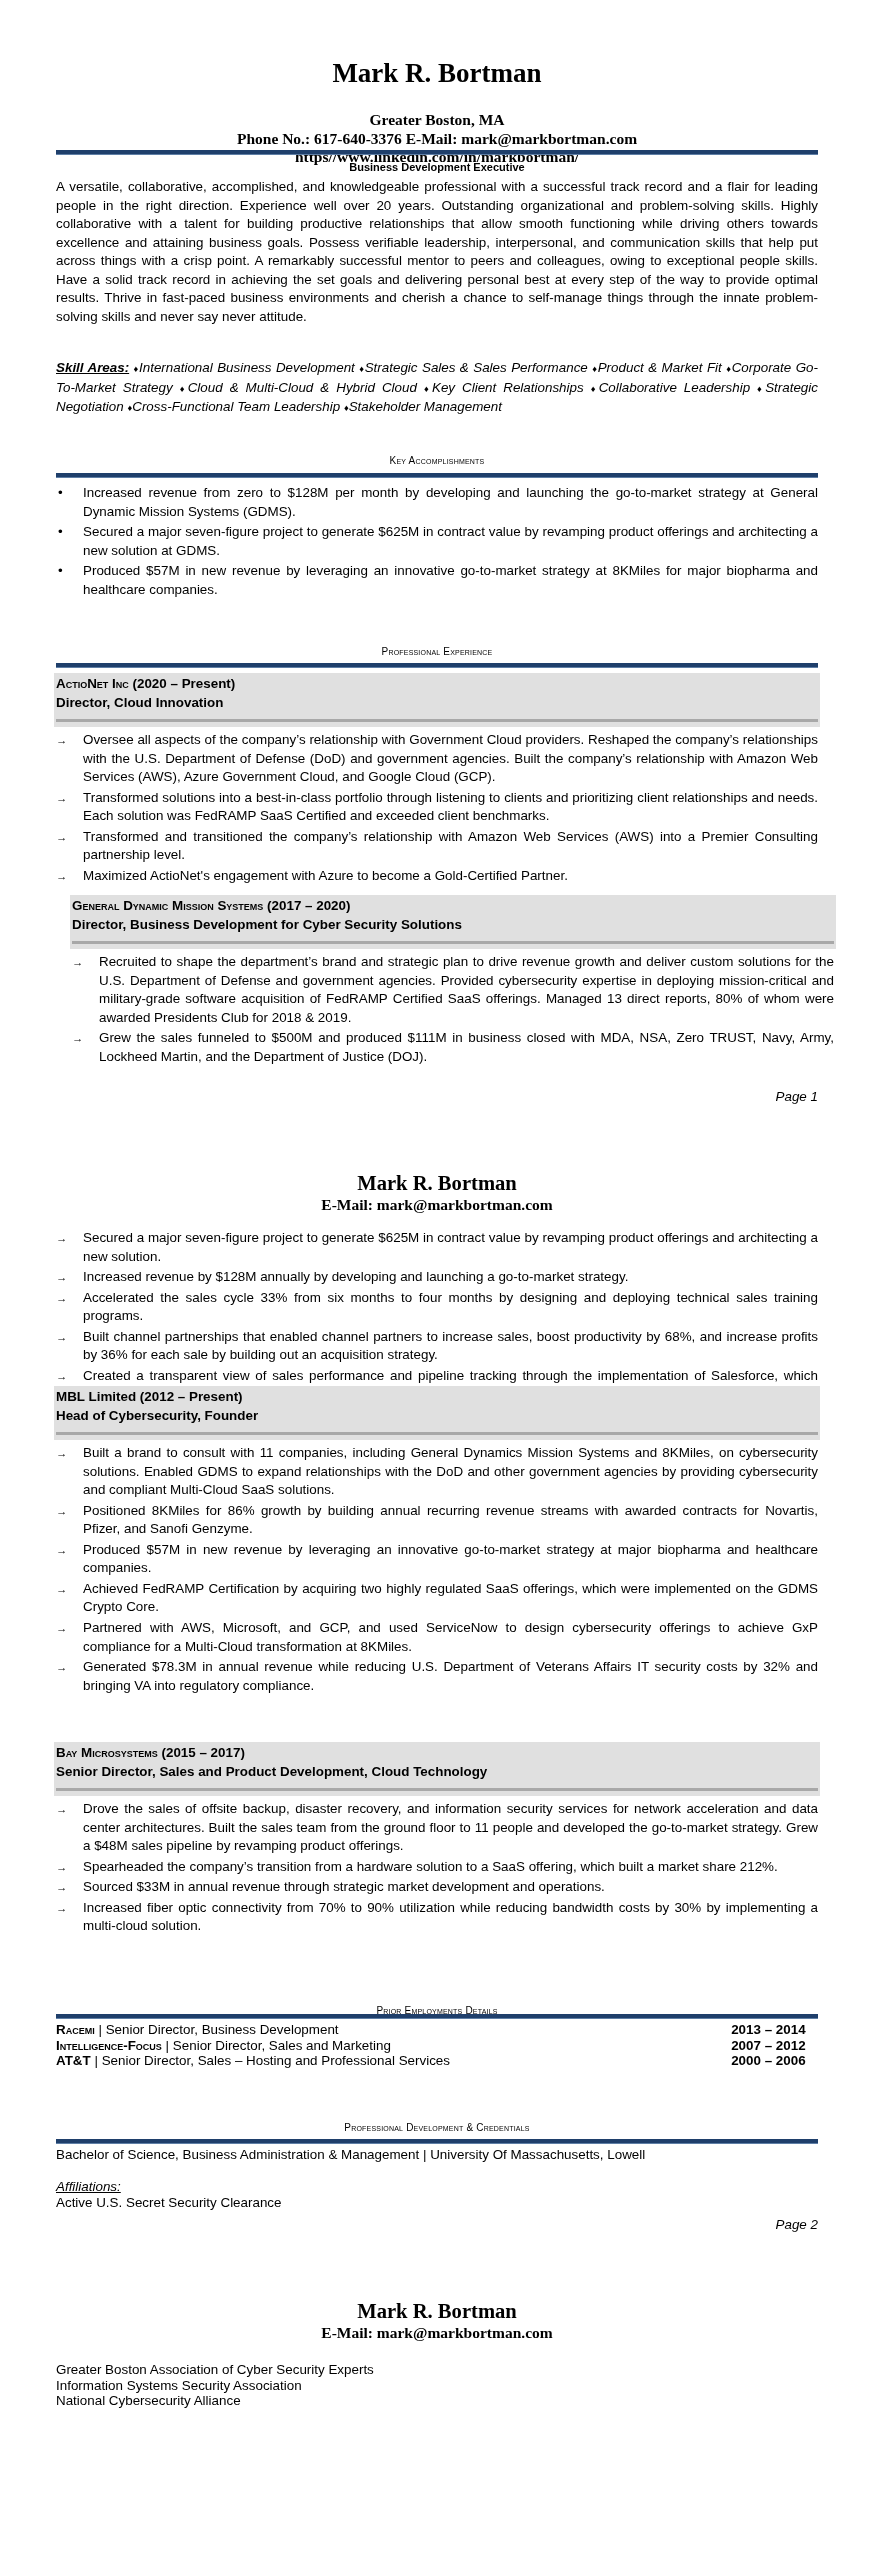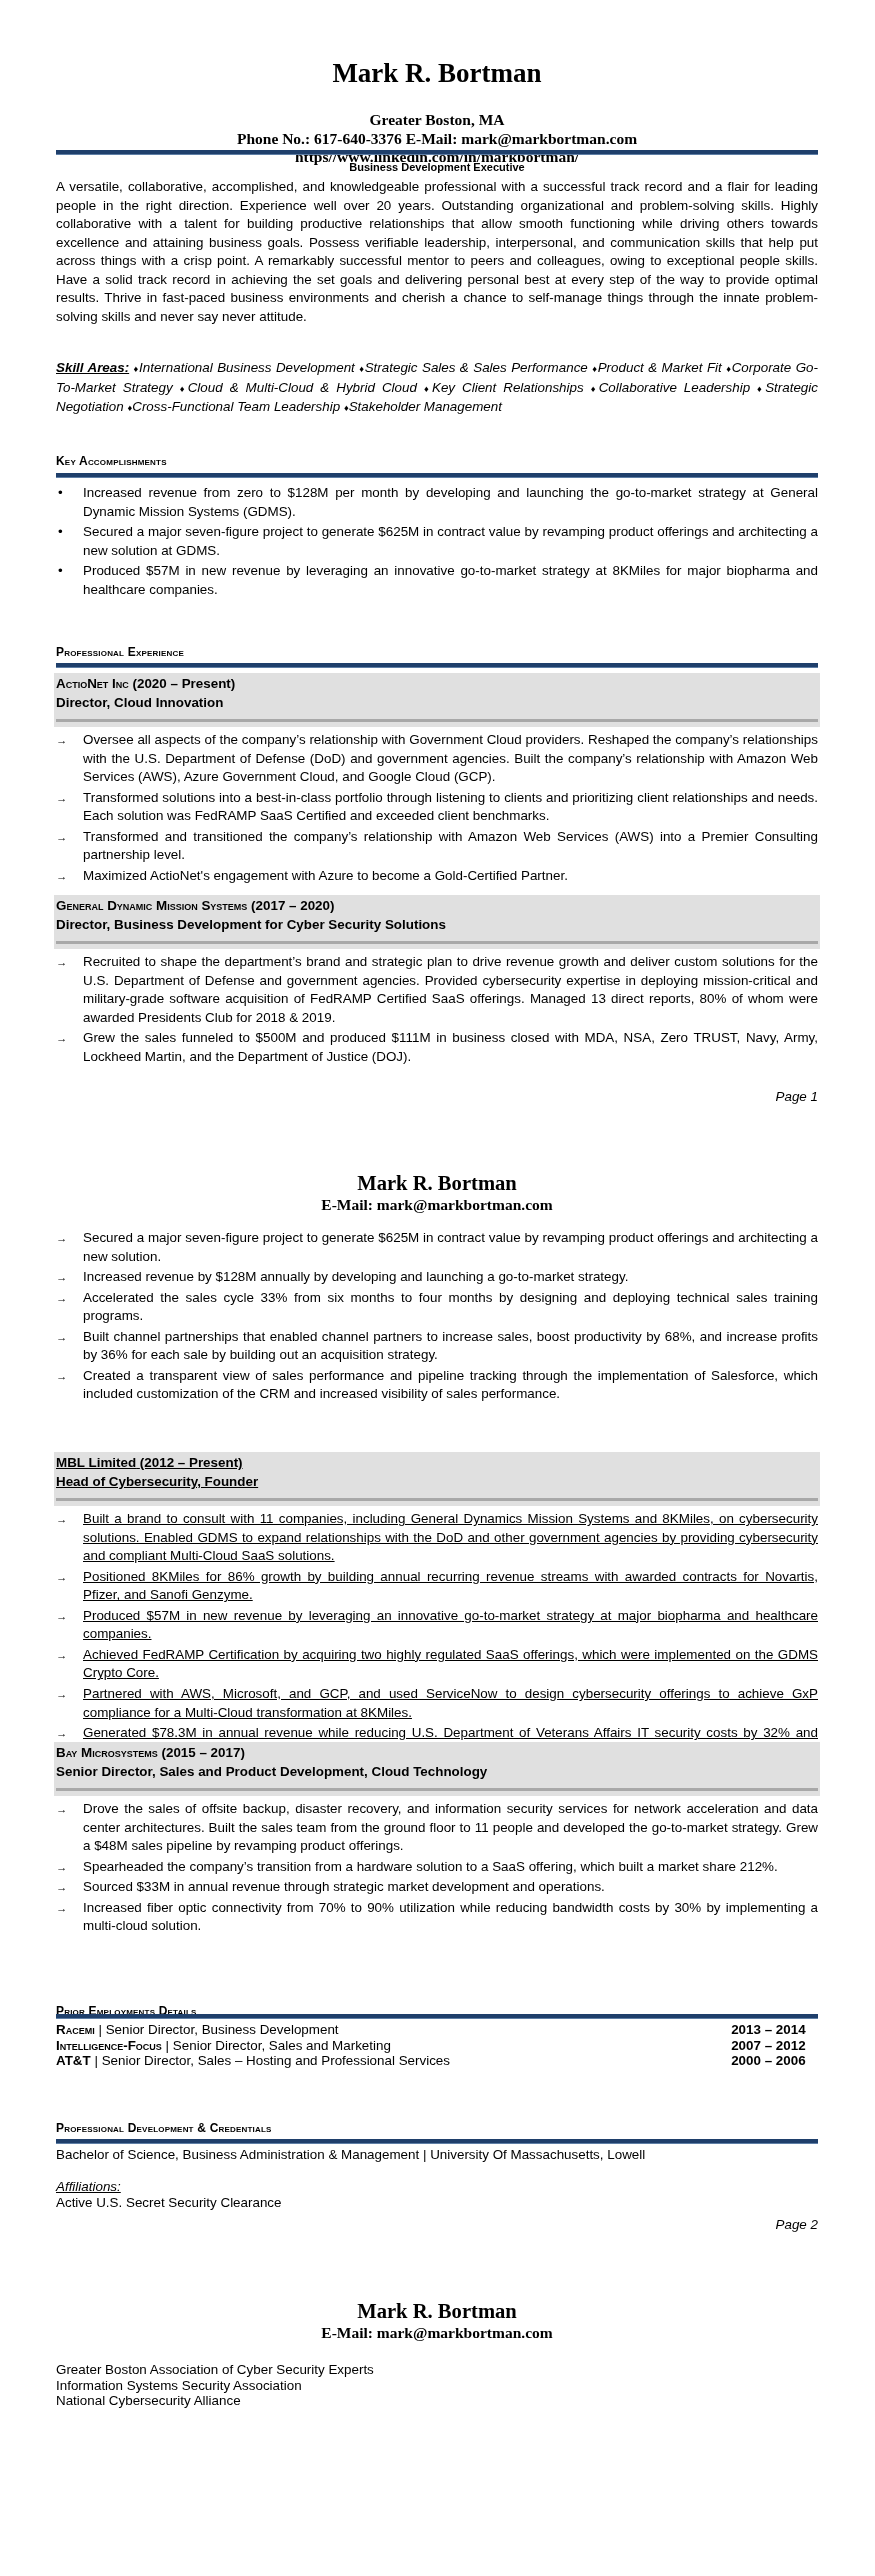--- a/index.html
+++ b/index.html
@@ -7,21 +7,21 @@
   .abs { position: absolute; left: 56px; width: 762px; }
   .center { text-align: center; }
   .serif { font-family: "Liberation Serif", serif; font-weight: bold; }
   .name { font-size: 27px; line-height: 31px; }
   .contact { font-size: 15.5px; line-height: 18.5px; }
   .rule-navy { height: 3.6px; background: #1f3f6b; border-bottom: 0.5px solid #5f7fa6; }
   .title { font-size: 11px; font-weight: bold; line-height: 20.6px; }
   .para { font-size: 13.4px; line-height: 18.5px; text-align: justify; }
   .skills { font-size: 13.4px; line-height: 18.5px; font-style: italic; text-align: justify; }
   .skills .label { font-weight: bold; text-decoration: underline; }
-  .sec-head { font-size: 12px; font-weight: bold; font-variant: small-caps; text-align: left; line-height: 16.5px; letter-spacing: 0.2px; }
+  .sec-head { font-size: 10px; font-weight: normal; font-variant: small-caps; text-align: center; line-height: 16.5px; letter-spacing: 0.2px; }
   ul.dots { margin: 0; padding: 0; list-style: none; }
   ul.dots li { position: relative; padding-left: 27px; font-size: 13.4px; line-height: 18.5px; text-align: justify; margin-bottom: 2.1px; }
   ul.dots li .dot { position: absolute; left: 2.1px; top: 0; }
   ul.arrows { margin: 0; padding: 0; list-style: none; }
   ul.arrows li { position: relative; padding-left: 27px; font-size: 13.4px; line-height: 18.5px; text-align: justify; margin-bottom: 2.1px; }
   ul.arrows li .arr { position: absolute; left: 0; top: 0; font-size: 11.3px; }
   .job-box { background: #e0e0e0; padding: 2.1px 2.1px 5.2px 2.1px; margin-left: -2.1px; margin-right: -2.1px; }
   .job-box .company { font-size: 13.4px; font-weight: bold; line-height: 18.5px; }
   .job-box .company .co { font-variant: small-caps; }
   .job-box .role { font-size: 13.4px; font-weight: bold; line-height: 18.5px; }
@@ -68,21 +68,21 @@
     <div class="inner-rule"></div>
   </div>
   <ul class="arrows" style="margin-top:4.1px;">
       <li><span class="arr">→</span><span>Oversee all aspects of the company’s relationship with Government Cloud providers. Reshaped the company’s relationships with the U.S. Department of Defense (DoD) and government agencies. Built the company’s relationship with Amazon Web Services (AWS), Azure Government Cloud, and Google Cloud (GCP).</span></li>
       <li><span class="arr">→</span><span>Transformed solutions into a best-in-class portfolio through listening to clients and prioritizing client relationships and needs. Each solution was FedRAMP SaaS Certified and exceeded client benchmarks.</span></li>
       <li><span class="arr">→</span><span>Transformed and transitioned the company’s relationship with Amazon Web Services (AWS) into a Premier Consulting partnership level.</span></li>
       <li><span class="arr">→</span><span>Maximized ActioNet's engagement with Azure to become a Gold-Certified Partner.</span></li>
     </ul>
 </div>
 
-<div class="abs" style="top:895px;">
+<div class="abs" style="top:895px;margin-left:16px;">
   <div class="job-box">
     <div class="company"><span class="co">General Dynamic Mission Systems</span> <span>(2017 – 2020)</span></div>
     <div class="role">Director, Business Development for Cyber Security Solutions</div>
     <div class="inner-rule"></div>
   </div>
   <ul class="arrows" style="margin-top:4.1px;">
       <li><span class="arr">→</span><span>Recruited to shape the department’s brand and strategic plan to drive revenue growth and deliver custom solutions for the U.S. Department of Defense and government agencies. Provided cybersecurity expertise in deploying mission-critical and military-grade software acquisition of FedRAMP Certified SaaS offerings. Managed 13 direct reports, 80% of whom were awarded Presidents Club for 2018 &amp; 2019.</span></li>
       <li><span class="arr">→</span><span>Grew the sales funneled to $500M and produced $111M in business closed with MDA, NSA, Zero TRUST, Navy, Army, Lockheed Martin, and the Department of Justice (DOJ).</span></li>
     </ul>
 </div>
@@ -95,21 +95,21 @@
 </div>
 
 <ul class="abs arrows" style="top:1229px;">
     <li><span class="arr">→</span><span>Secured a major seven-figure project to generate $625M in contract value by revamping product offerings and architecting a new solution.</span></li>
     <li><span class="arr">→</span><span>Increased revenue by $128M annually by developing and launching a go-to-market strategy.</span></li>
     <li><span class="arr">→</span><span>Accelerated the sales cycle 33% from six months to four months by designing and deploying technical sales training programs.</span></li>
     <li><span class="arr">→</span><span>Built channel partnerships that enabled channel partners to increase sales, boost productivity by 68%, and increase profits by 36% for each sale by building out an acquisition strategy.</span></li>
     <li><span class="arr">→</span><span>Created a transparent view of sales performance and pipeline tracking through the implementation of Salesforce, which included customization of the CRM and increased visibility of sales performance.</span></li>
   </ul>
 
-<div class="abs" style="top:1452px;text-decoration:underline;">
+<div class="abs" style="top:1386px;">
   <div class="job-box">
     <div class="company"><span>MBL Limited</span> <span>(2012 – Present)</span></div>
     <div class="role">Head of Cybersecurity, Founder</div>
     <div class="inner-rule"></div>
   </div>
   <ul class="arrows" style="margin-top:4.1px;">
       <li><span class="arr">→</span><span>Built a brand to consult with 11 companies, including General Dynamics Mission Systems and 8KMiles, on cybersecurity solutions. Enabled GDMS to expand relationships with the DoD and other government agencies by providing cybersecurity and compliant Multi-Cloud SaaS solutions.</span></li>
       <li><span class="arr">→</span><span>Positioned 8KMiles for 86% growth by building annual recurring revenue streams with awarded contracts for Novartis, Pfizer, and Sanofi Genzyme.</span></li>
       <li><span class="arr">→</span><span>Produced $57M in new revenue by leveraging an innovative go-to-market strategy at major biopharma and healthcare companies.</span></li>
       <li><span class="arr">→</span><span>Achieved FedRAMP Certification by acquiring two highly regulated SaaS offerings, which were implemented on the GDMS Crypto Core.</span></li>

